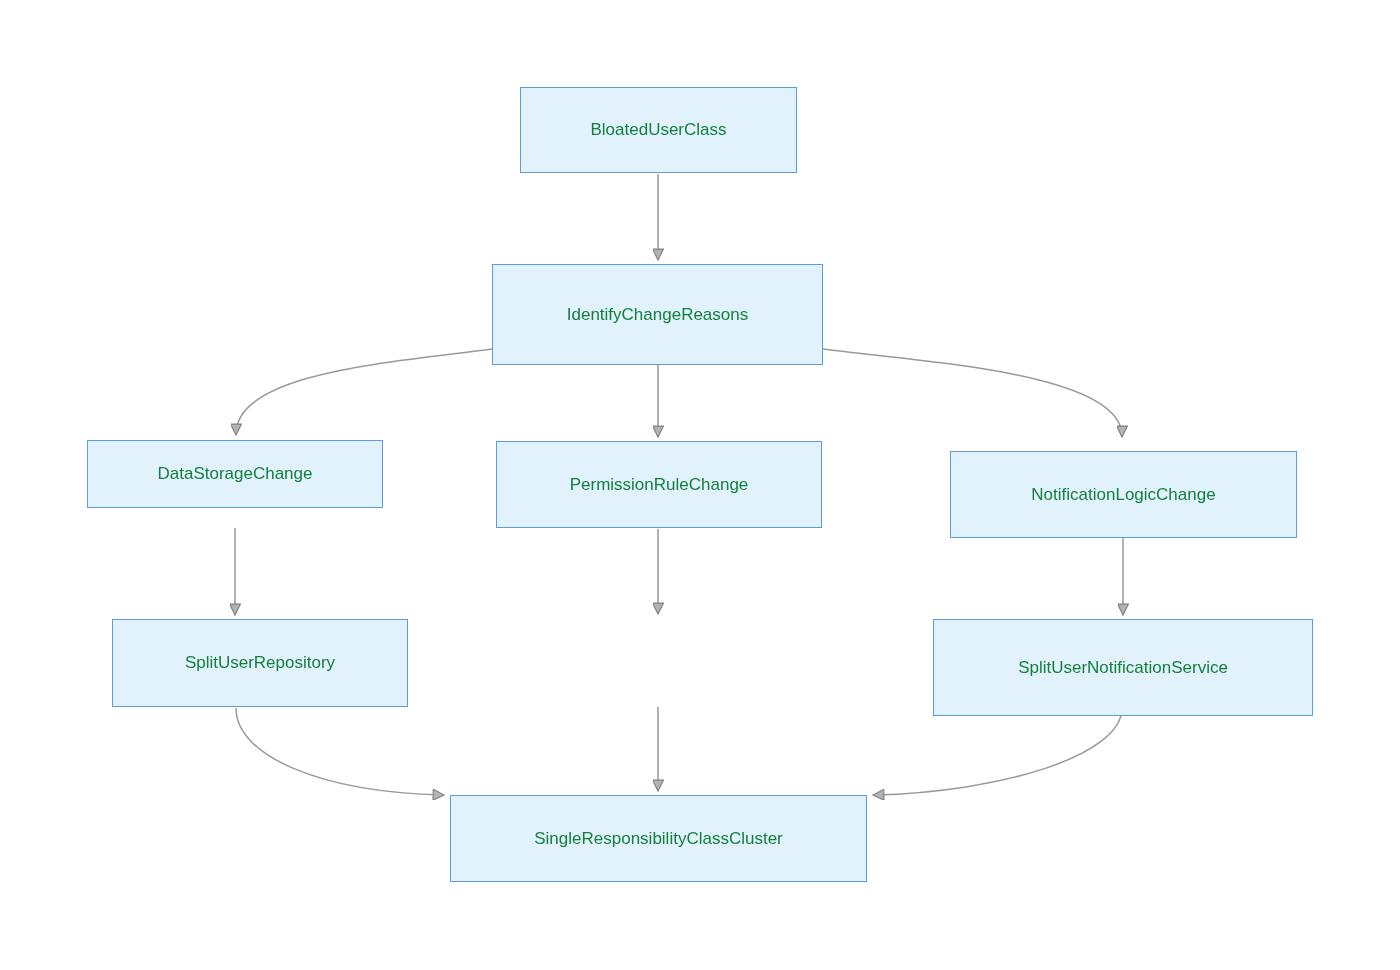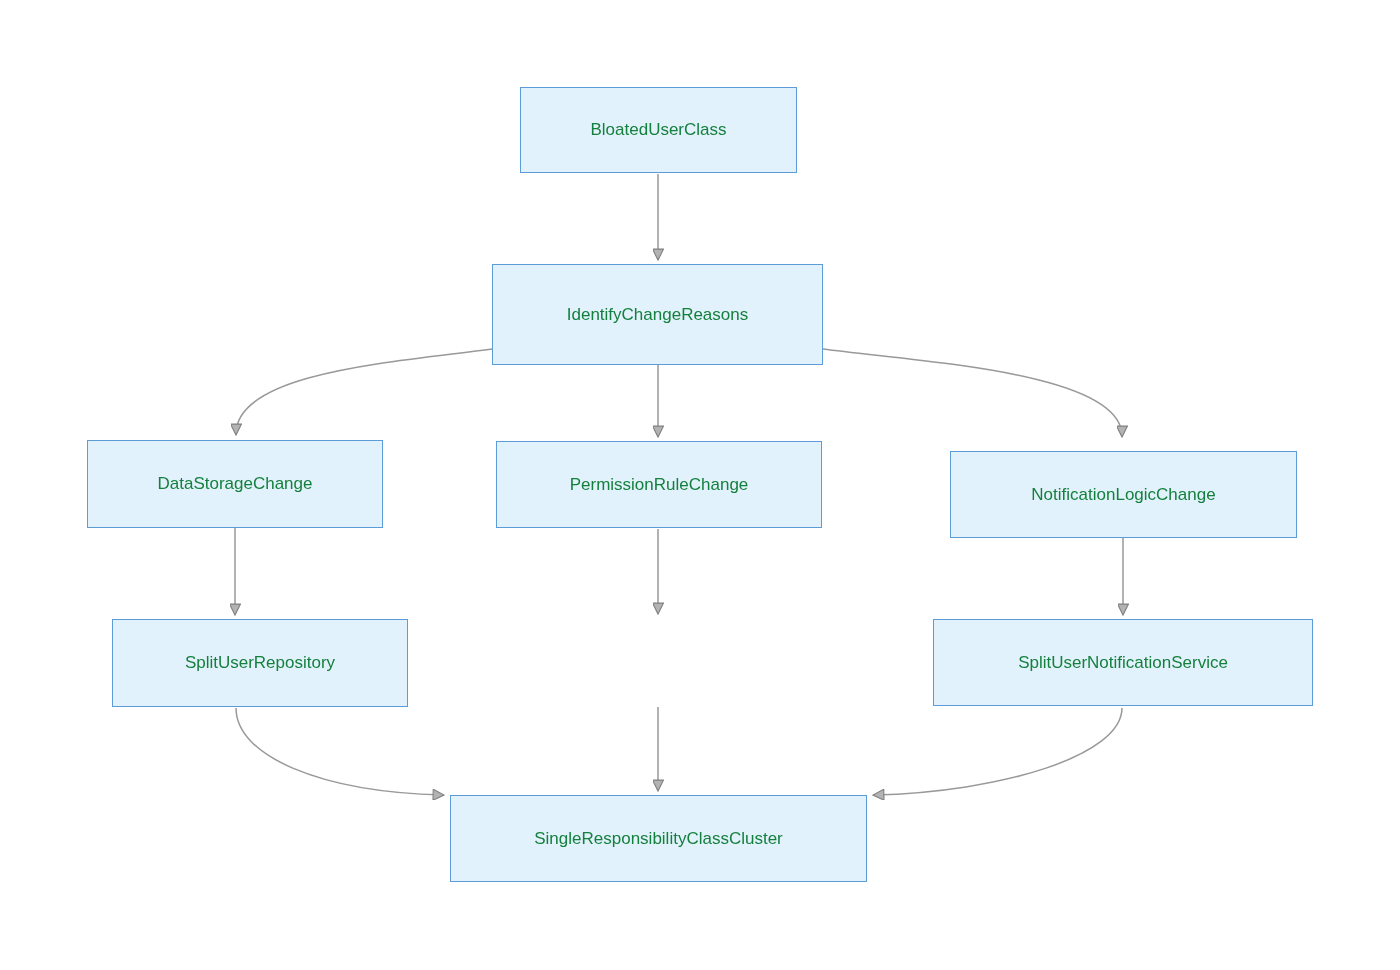--- a/index.html
+++ b/index.html
@@ -36,26 +36,26 @@
     font-size: 17px;
     display: flex;
     align-items: center;
     justify-content: center;
     text-align: center;
     white-space: nowrap;
   }
   
   #n-bloated            { left: 520px; top: 87px;  width: 277px; height: 86px; }
   #n-identify           { left: 492px; top: 264px; width: 331px; height: 101px; }
-  #n-datastorage        { left: 87px;  top: 440px; width: 296px; height: 88px; }
+  #n-datastorage        { left: 87px;  top: 440px; width: 296px; height: 68px; }
   #n-permissionrule     { left: 496px; top: 441px; width: 326px; height: 87px; }
   #n-notificationlogic  { left: 950px; top: 441px; width: 347px; height: 87px; margin-top: 10px; }
   #n-splitrepo          { left: 88px;  top: 619px; width: 296px; height: 88px; margin-left: 24px; }
   #n-splitpermission    { left: 474px; top: 618px; width: 368px; height: 88px; }
-  #n-splitnotification  { left: 933px; top: 619px; width: 380px; height: 87px; }
+  #n-splitnotification  { left: 933px; top: 619px; width: 380px; height: 97px; }
   #n-cluster            { left: 450px; top: 795px; width: 417px; height: 87px; }
 </style>
 </head>
 <body>
 
 <div class="canvas">
 
   <svg class="edges" viewBox="0 0 1400 970" xmlns="http://www.w3.org/2000/svg">
     <defs>
       <marker id="arrowhead" viewBox="0 0 10 10" refX="9" refY="5" markerWidth="13" markerHeight="11" markerUnits="userSpaceOnUse" orient="auto">

